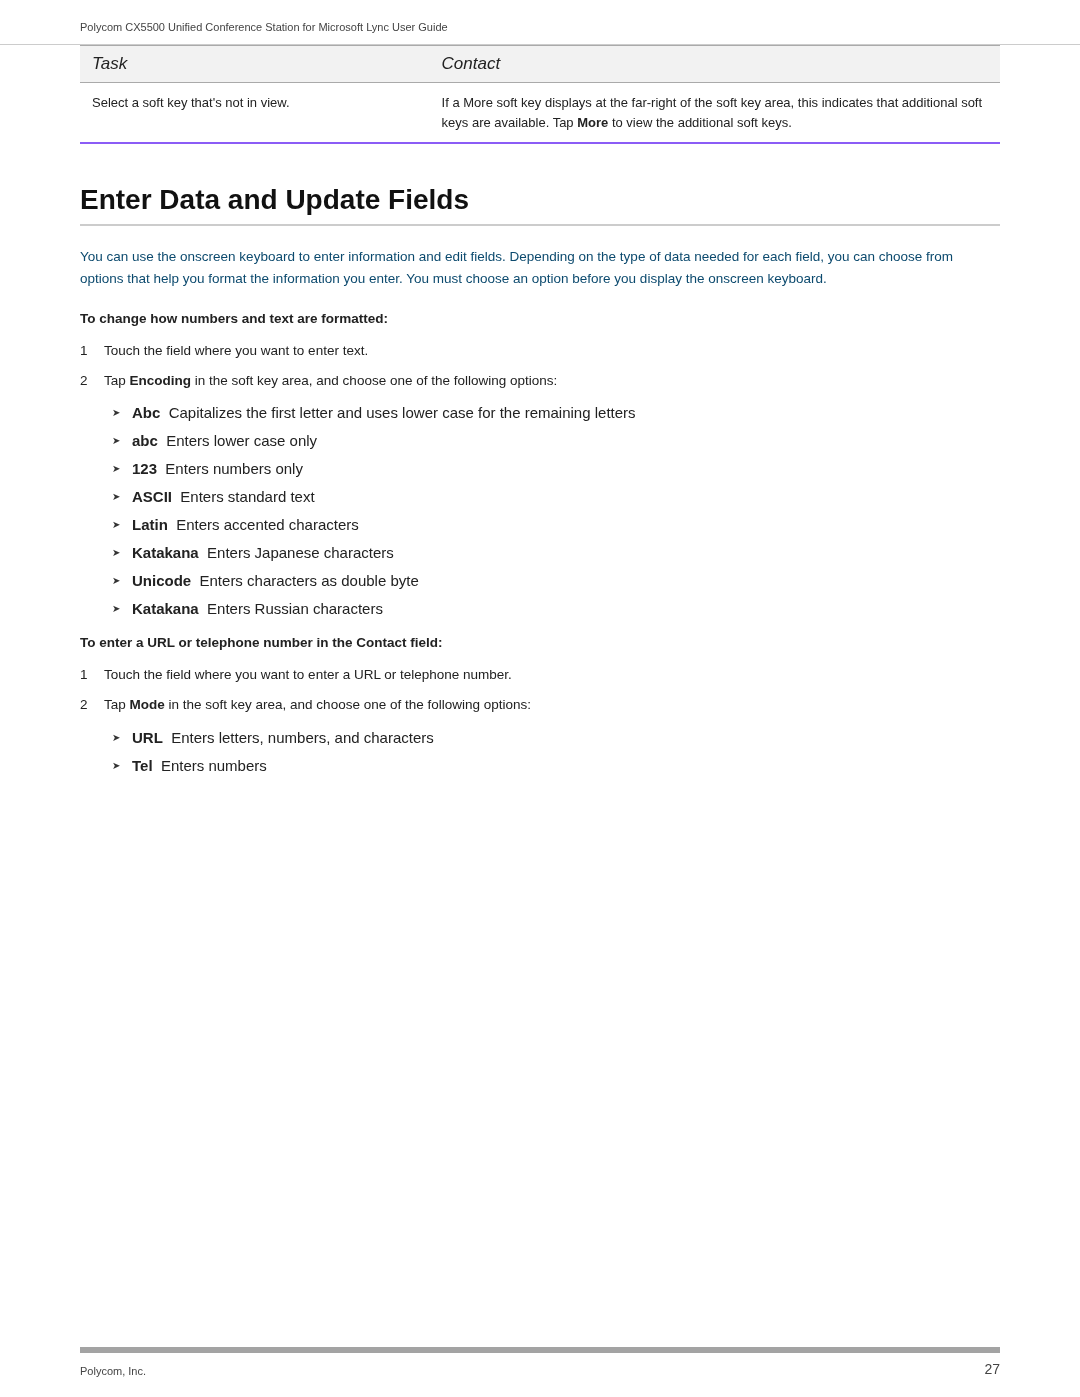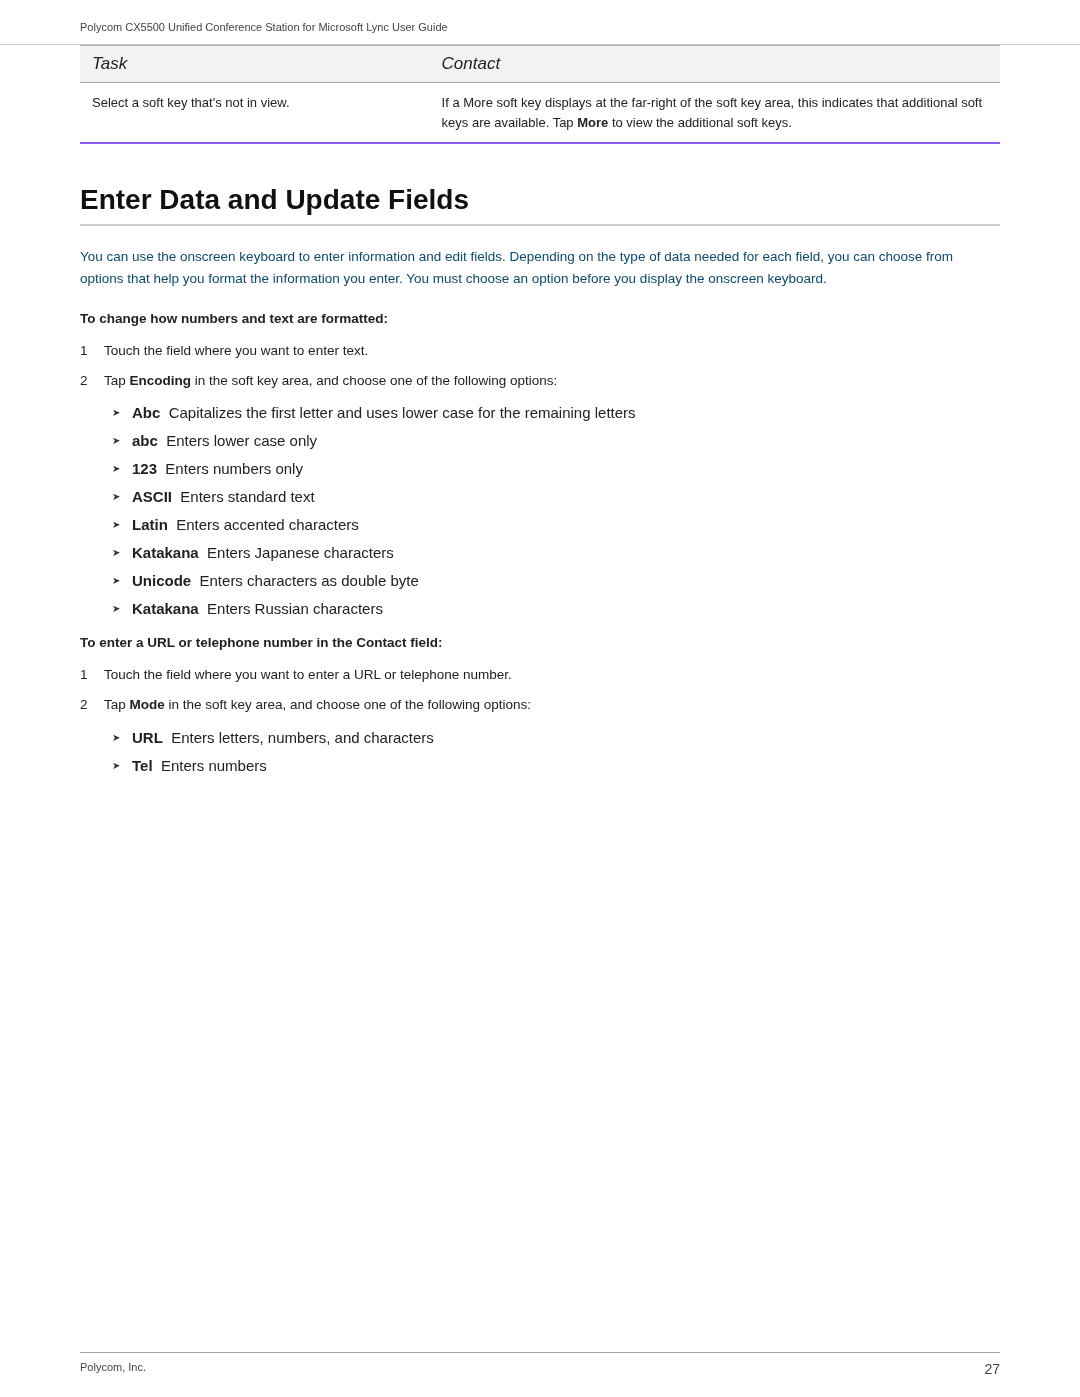--- a/index.html
+++ b/index.html
@@ -148,22 +148,22 @@
     }
 
     
     .page-footer {
       position: absolute;
       bottom: 20px;
       left: 80px;
       right: 80px;
       display: flex;
       justify-content: space-between;
-      align-items: flex-start;
-      border-top: 1px solid #a3a3a3;
+      align-items: flex-end;
+      border-top: 6px solid #a3a3a3;
       padding-top: 8px;
     }
 
     .footer-left {
       font-size: 11px;
       color: #444444;
     }
 
     .footer-right {
       font-size: 14px;

